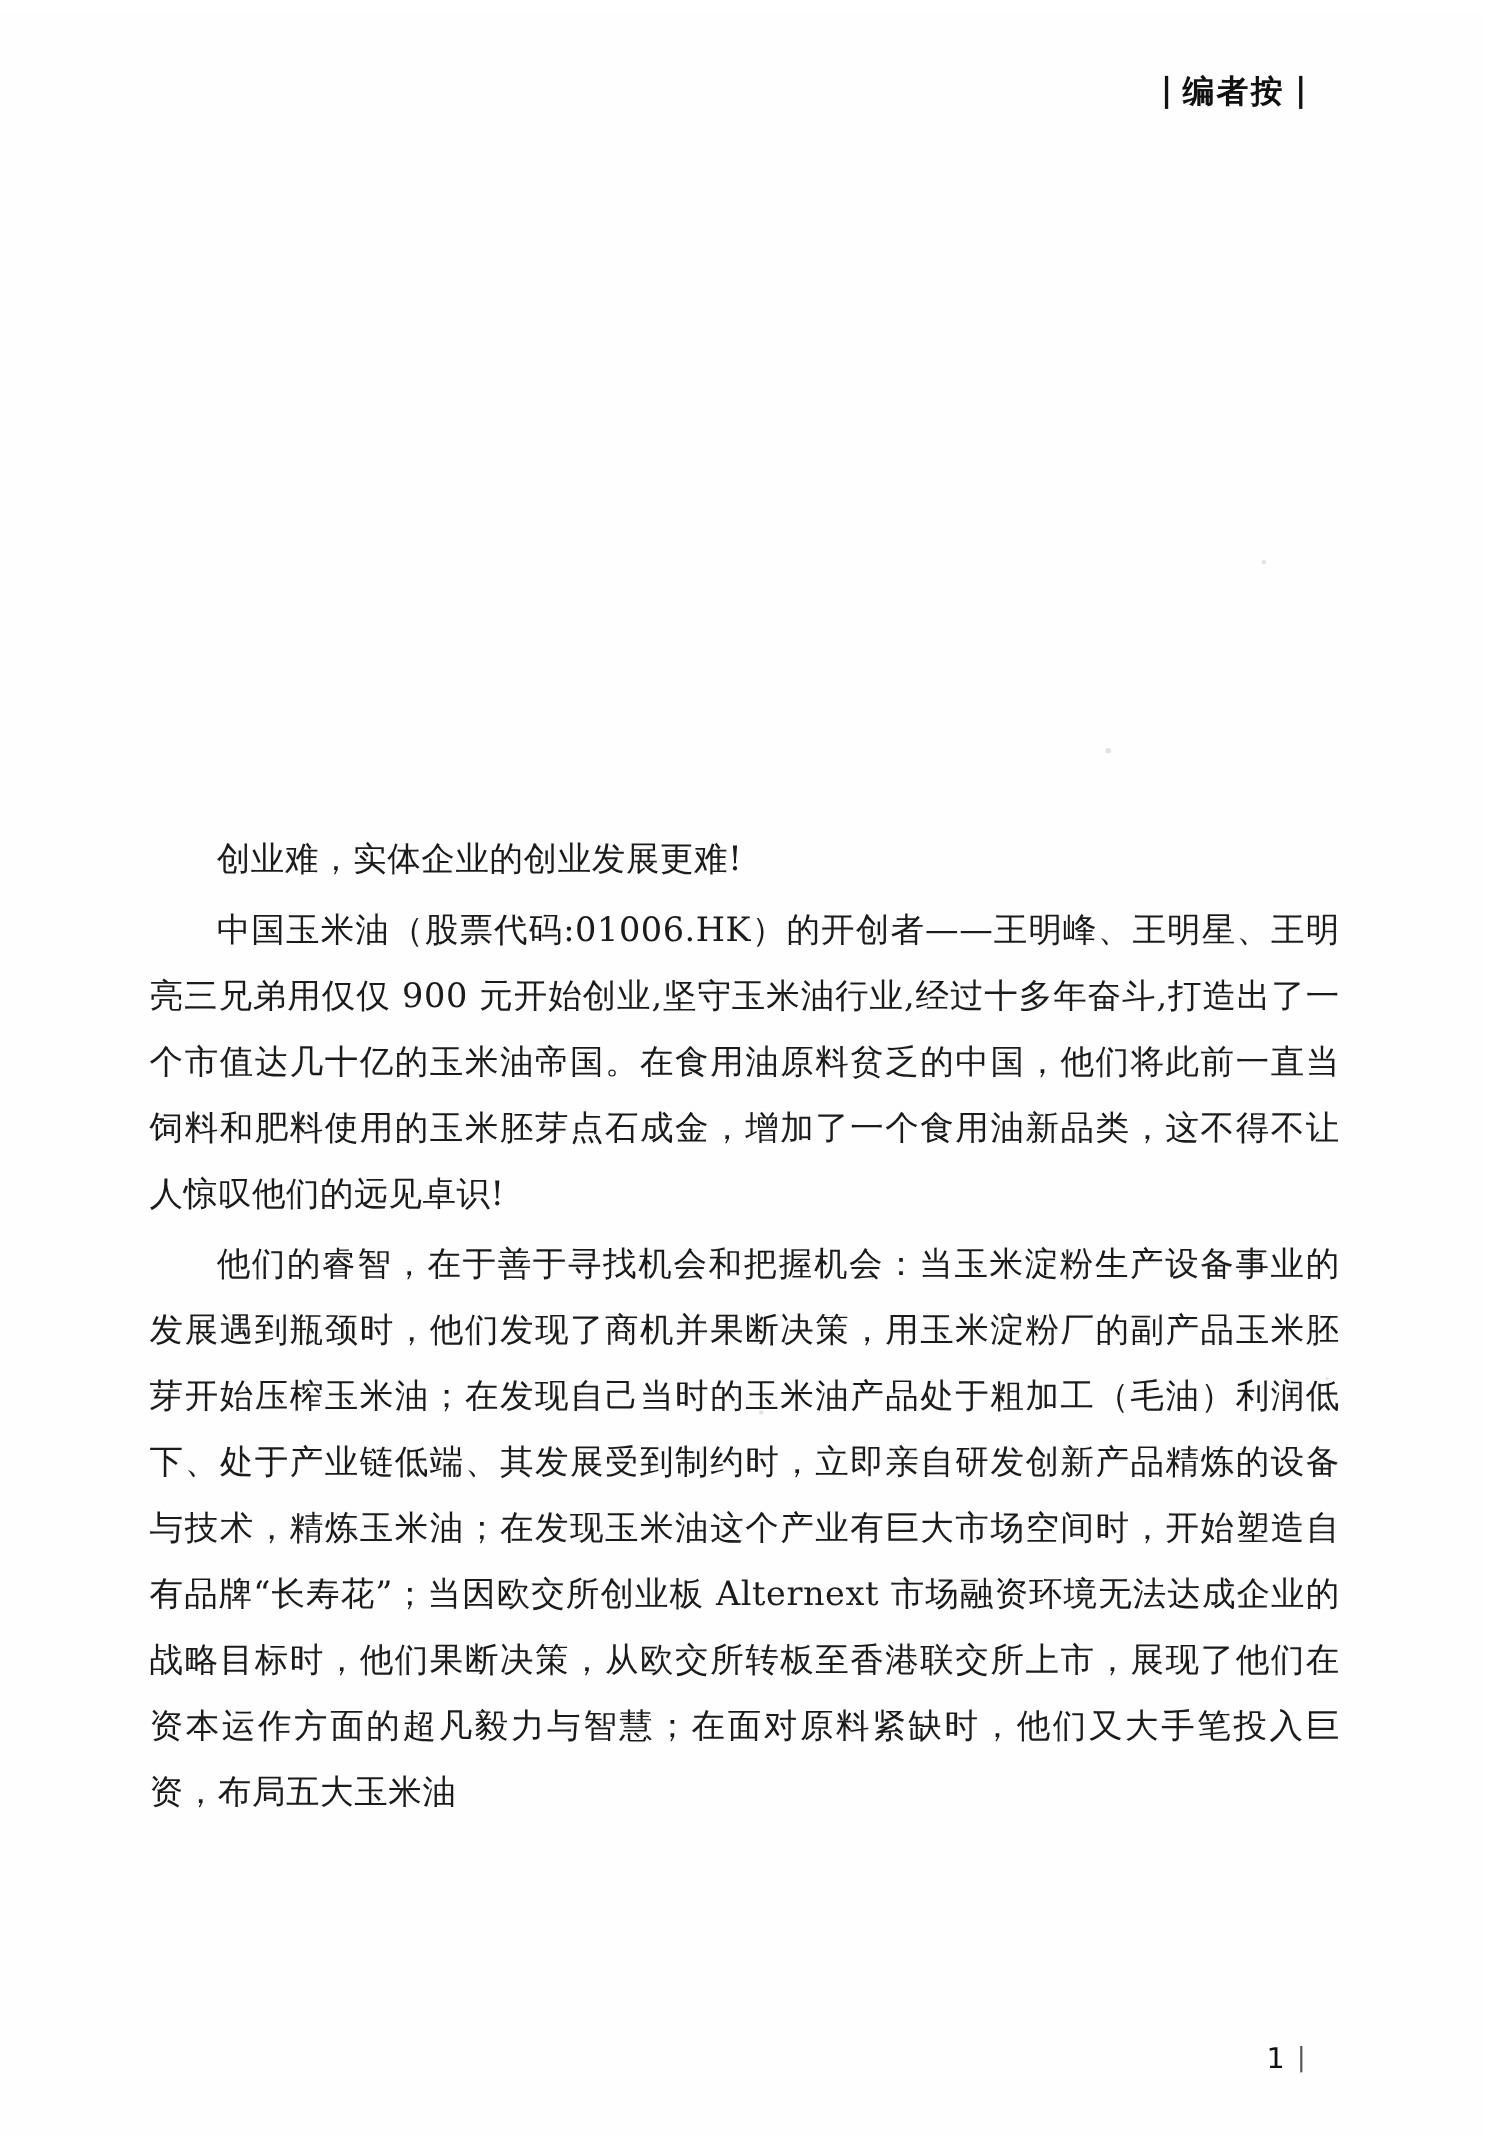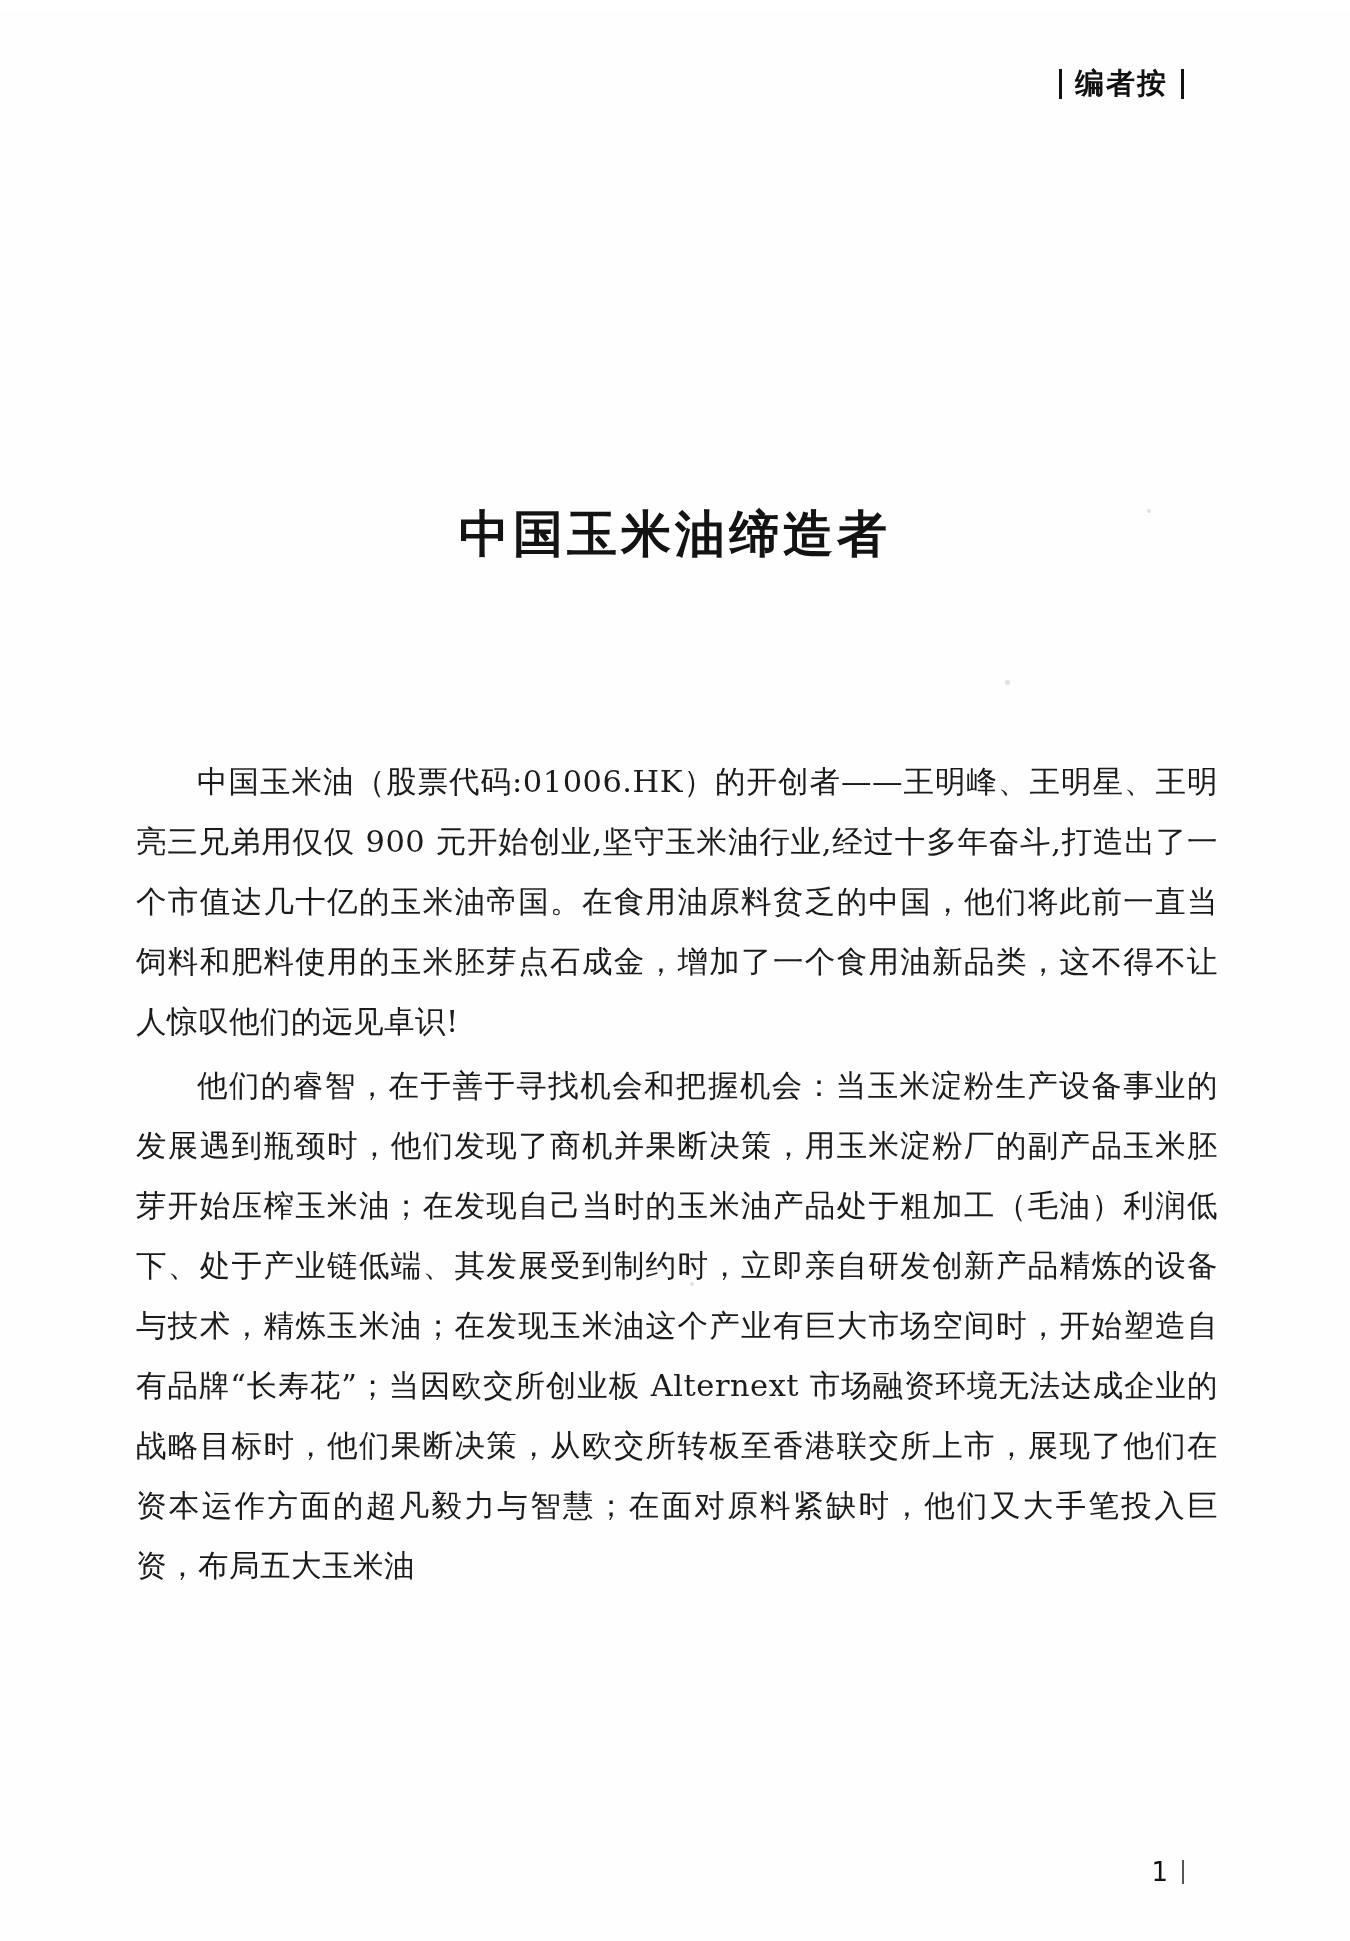--- a/index.html
+++ b/index.html
@@ -105,23 +105,23 @@
 <body>
 
 <div class="page">
 
   <div class="running-head">
     <span class="rule-v"></span>
     <span>编者按</span>
     <span class="rule-v"></span>
   </div>
 
-  <h1 class="doc-title">中国玉米油缔造者</h1>
 
   <div class="body-block">
+    <p class="para">创业难，实体企业的创业发展更难!</p>
     <p class="para">中国玉米油（股票代码:01006.HK）的开创者——王明峰、王明星、王明亮三兄弟用仅仅 900 元开始创业,坚守玉米油行业,经过十多年奋斗,打造出了一个市值达几十亿的玉米油帝国。在食用油原料贫乏的中国，他们将此前一直当饲料和肥料使用的玉米胚芽点石成金，增加了一个食用油新品类，这不得不让人惊叹他们的远见卓识!</p>
     <p class="para">他们的睿智，在于善于寻找机会和把握机会：当玉米淀粉生产设备事业的发展遇到瓶颈时，他们发现了商机并果断决策，用玉米淀粉厂的副产品玉米胚芽开始压榨玉米油；在发现自己当时的玉米油产品处于粗加工（毛油）利润低下、处于产业链低端、其发展受到制约时，立即亲自研发创新产品精炼的设备与技术，精炼玉米油；在发现玉米油这个产业有巨大市场空间时，开始塑造自有品牌“长寿花”；当因欧交所创业板 Alternext 市场融资环境无法达成企业的战略目标时，他们果断决策，从欧交所转板至香港联交所上市，展现了他们在资本运作方面的超凡毅力与智慧；在面对原料紧缺时，他们又大手笔投入巨资，布局五大玉米油</p>
   </div>
 
   <div class="folio">
     <span>1</span>
     <span class="rule-v"></span>
   </div>
 
   <span class="speckle" style="left:1147px; top:497px; width:4px; height:4px;"></span>

